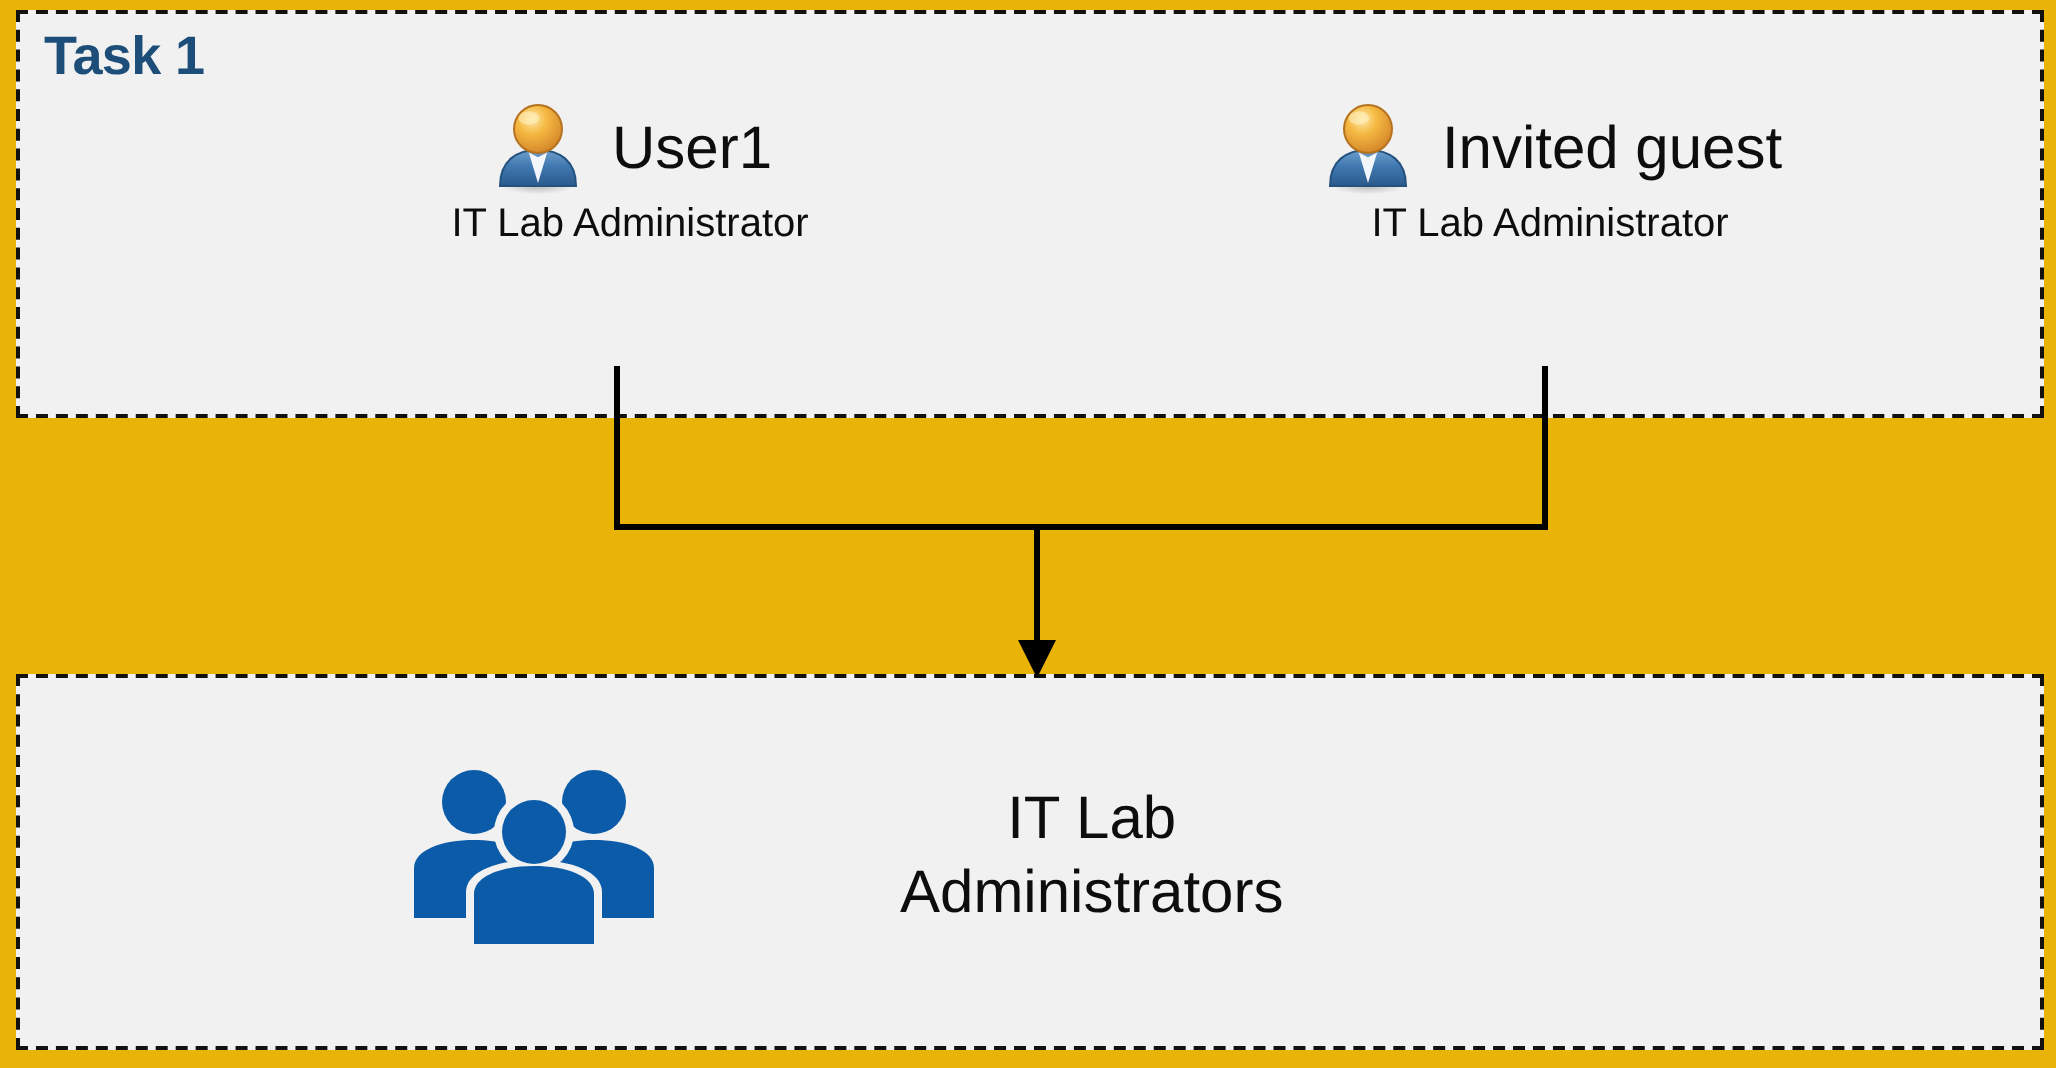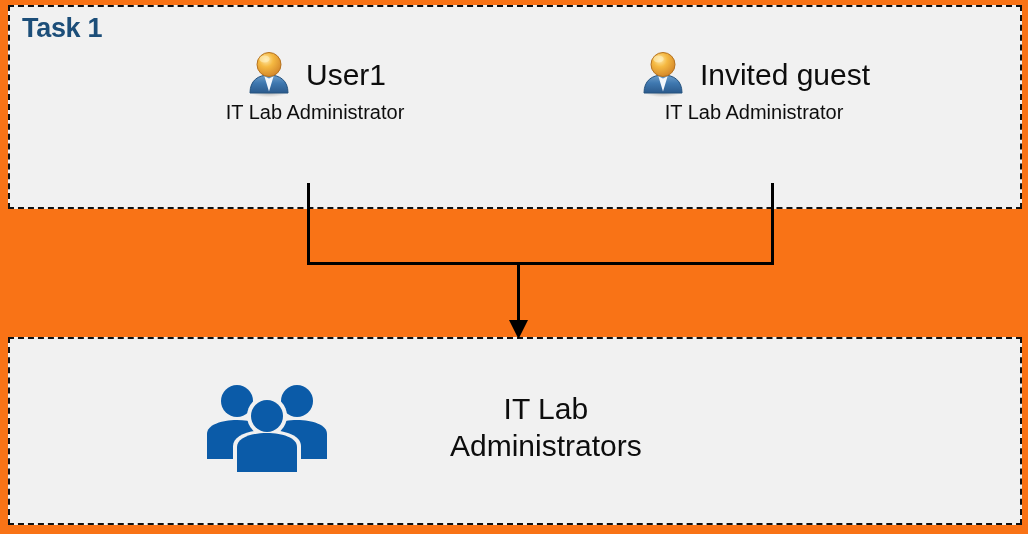--- a/index.html
+++ b/index.html
@@ -8,21 +8,21 @@
     padding: 0;
     background: #ffffff;
   }
   body {
     font-family: "Liberation Sans", sans-serif;
   }
   #canvas {
     position: relative;
     width: 1028px;
     height: 534px;
-    background: #f97316;
+    background: #eab308;
     overflow: hidden;
   }
 
   
   .task-box {
     position: absolute;
     background: #F1F1F1;
     border: 2.5px dashed #111111;
     box-sizing: border-box;
   }
@@ -50,21 +50,21 @@
   #task1-label { left: 22px; top: 13px; }
   #task2-label { left: 30px; top: 36px; }
 
   
   .person-block {
     position: absolute;
     text-align: center;
     white-space: nowrap;
   }
   #person-user1   { left: 120px; top: 48px; width: 390px; }
-  #person-guest   { left: 554px; top: 48px; width: 400px; }
+  #person-guest   { left: 575px; top: 48px; width: 400px; }
 
   .person-line1 {
     display: flex;
     align-items: center;
     justify-content: center;
     gap: 12px;
     height: 54px;
   }
   .person-name {
     font-size: 30px;

